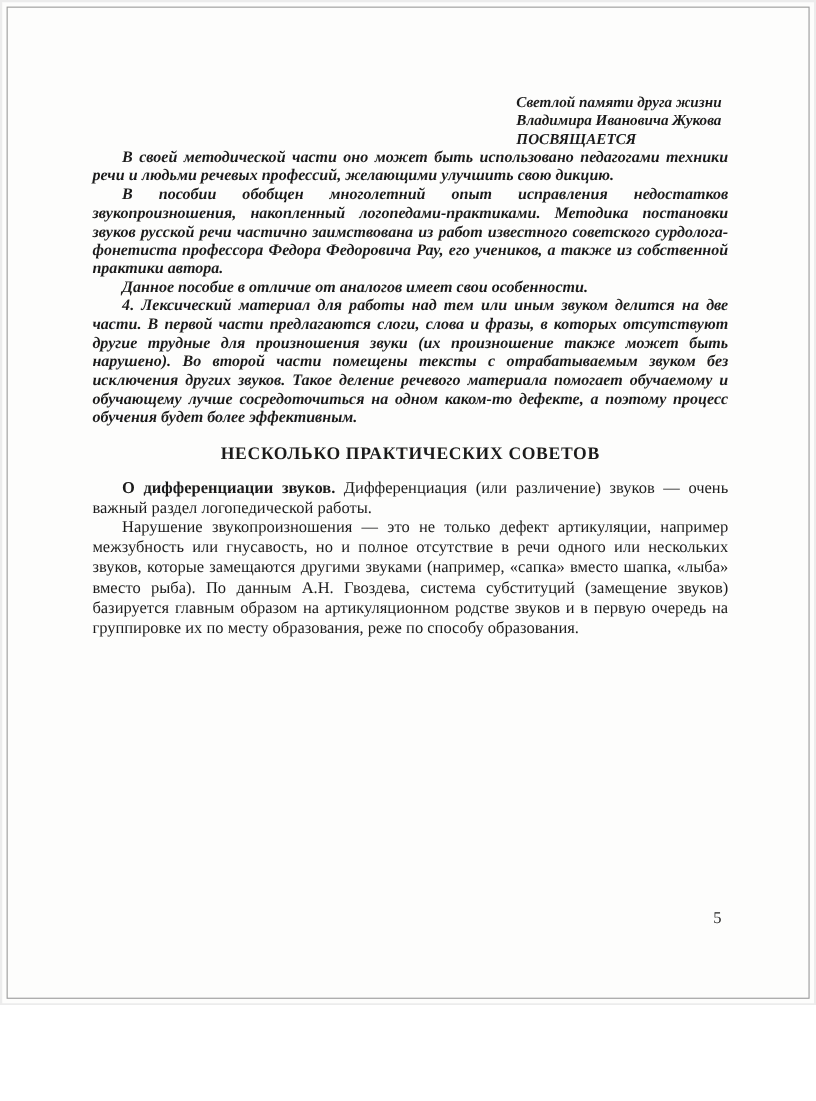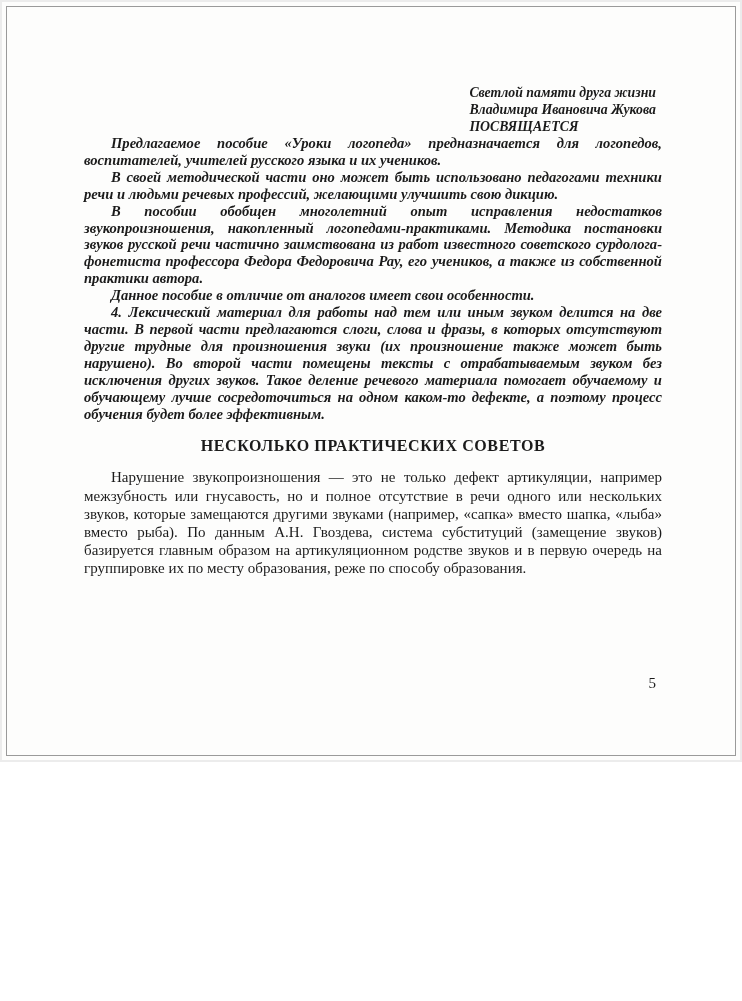--- a/index.html
+++ b/index.html
@@ -3,21 +3,21 @@
 <meta charset="utf-8">
 <style>
   html, body {
     margin: 0;
     padding: 0;
     background: #ffffff;
   }
   .page {
     position: relative;
     width: 742px;
-    height: 762px;
+    height: 914px;
     margin: 0 auto;
     background: #fdfdfc;
     color: #1b1b1b;
     font-family: "Liberation Serif", "DejaVu Serif", serif;
     overflow: hidden;
     box-shadow: inset 0 0 0 2px #ececec;
   }
   .frame {
     position: absolute;
     inset: 6px;
@@ -89,28 +89,28 @@
   <div class="content">
 
     <div class="dedication">
       <div>Светлой памяти друга жизни</div>
       <div>Владимира Ивановича Жукова</div>
       <div>ПОСВЯЩАЕТСЯ</div>
     </div>
 
 
     <div class="preface">
-      <p>Предлагаемое пособие «Уроки логопеда» предназначается для логопедов, воспитателей, учителей русского языка и их учеников.</p>
       <p>В своей методической части оно может быть использовано педагогами техники речи и людьми речевых профессий, желающими улучшить свою дикцию.</p>
       <p>В пособии обобщен многолетний опыт исправления недостатков звукопроизношения, накопленный логопедами-практиками. Методика постановки звуков русской речи частично заимствована из работ известного советского сурдолога-фонетиста профессора Федора Федоровича Рау, его учеников, а также из собственной практики автора.</p>
       <p>Данное пособие в отличие от аналогов имеет свои особенности.</p>
       <p>4. Лексический материал для работы над тем или иным звуком делится на две части. В первой части предлагаются слоги, слова и фразы, в которых отсутствуют другие трудные для произношения звуки (их произношение также может быть нарушено). Во второй части помещены тексты с отрабатываемым звуком без исключения других звуков. Такое деление речевого материала помогает обучаемому и обучающему лучше сосредоточиться на одном каком-то дефекте, а поэтому процесс обучения будет более эффективным.</p>
     </div>
 
     <h2 class="title advice-title">НЕСКОЛЬКО ПРАКТИЧЕСКИХ СОВЕТОВ</h2>
 
     <div class="advice">
+      <p><span class="lead">О дифференциации звуков.</span><span> Дифференциация (или различение) звуков — очень важный раздел логопедической работы.</span></p>
       <p><span class="lead"></span><span>Нарушение звукопроизношения — это не только дефект артикуляции, например межзубность или гнусавость, но и полное отсутствие в речи одного или нескольких звуков, которые замещаются другими звуками (например, «сапка» вместо шапка, «лыба» вместо рыба). По данным А.Н. Гвоздева, система субституций (замещение звуков) базируется главным образом на артикуляционном родстве звуков и в первую очередь на группировке их по месту образования, реже по способу образования.</span></p>
     </div>
 
     <div class="page-number">5</div>
   </div>
 </div>
 
 </body></html>

